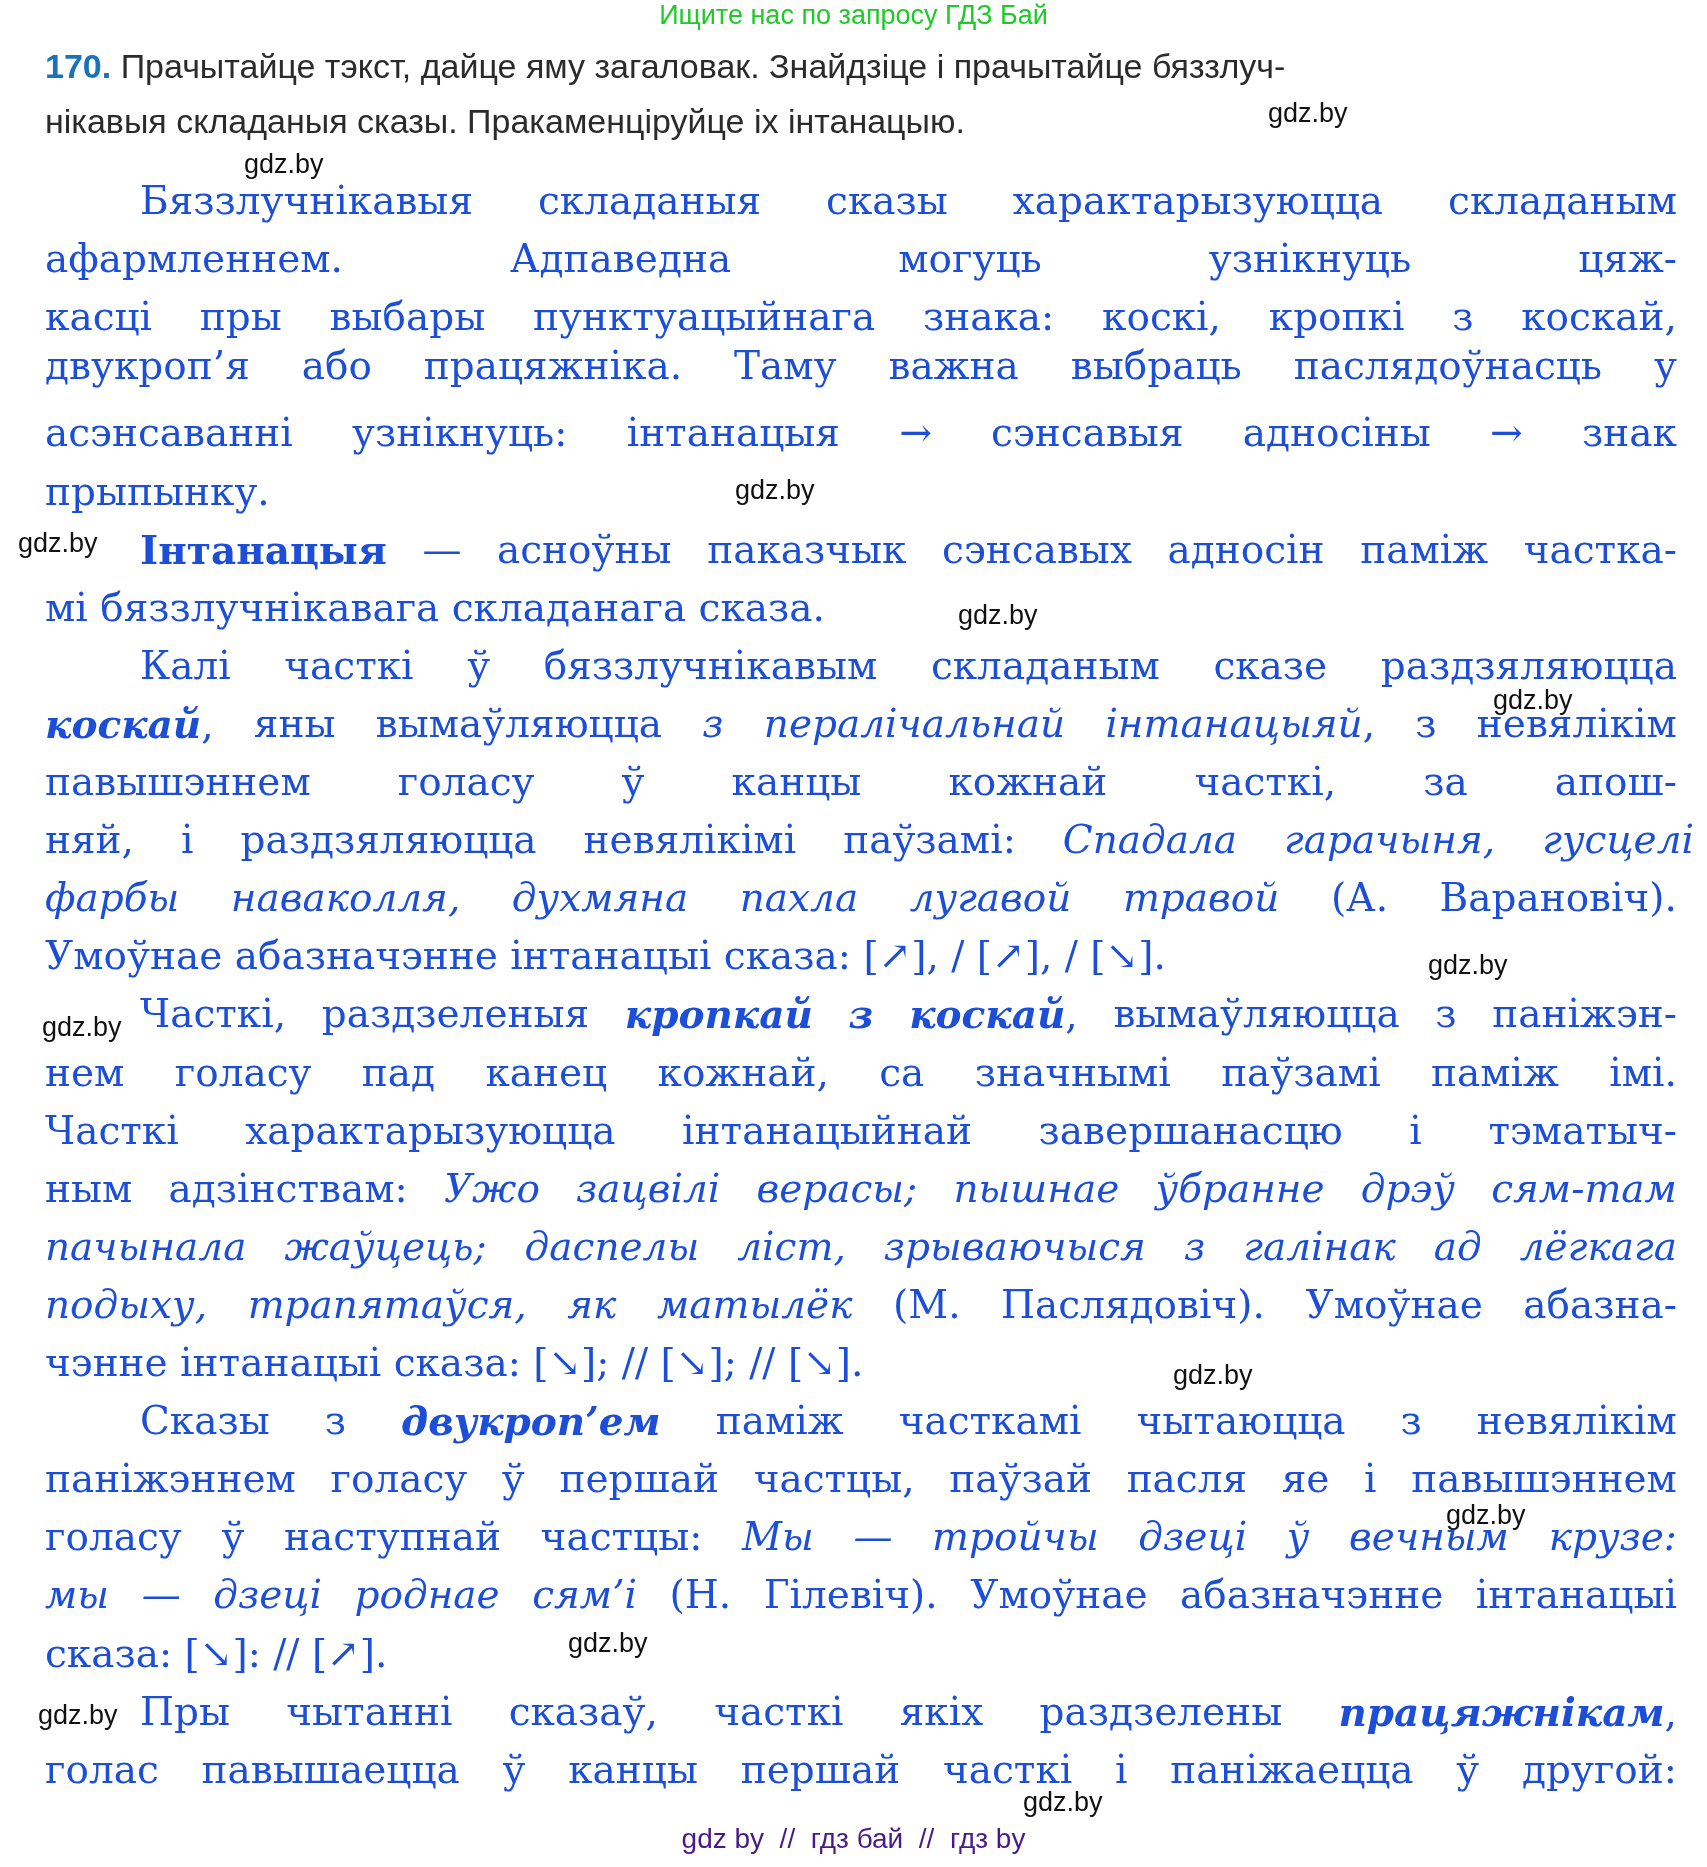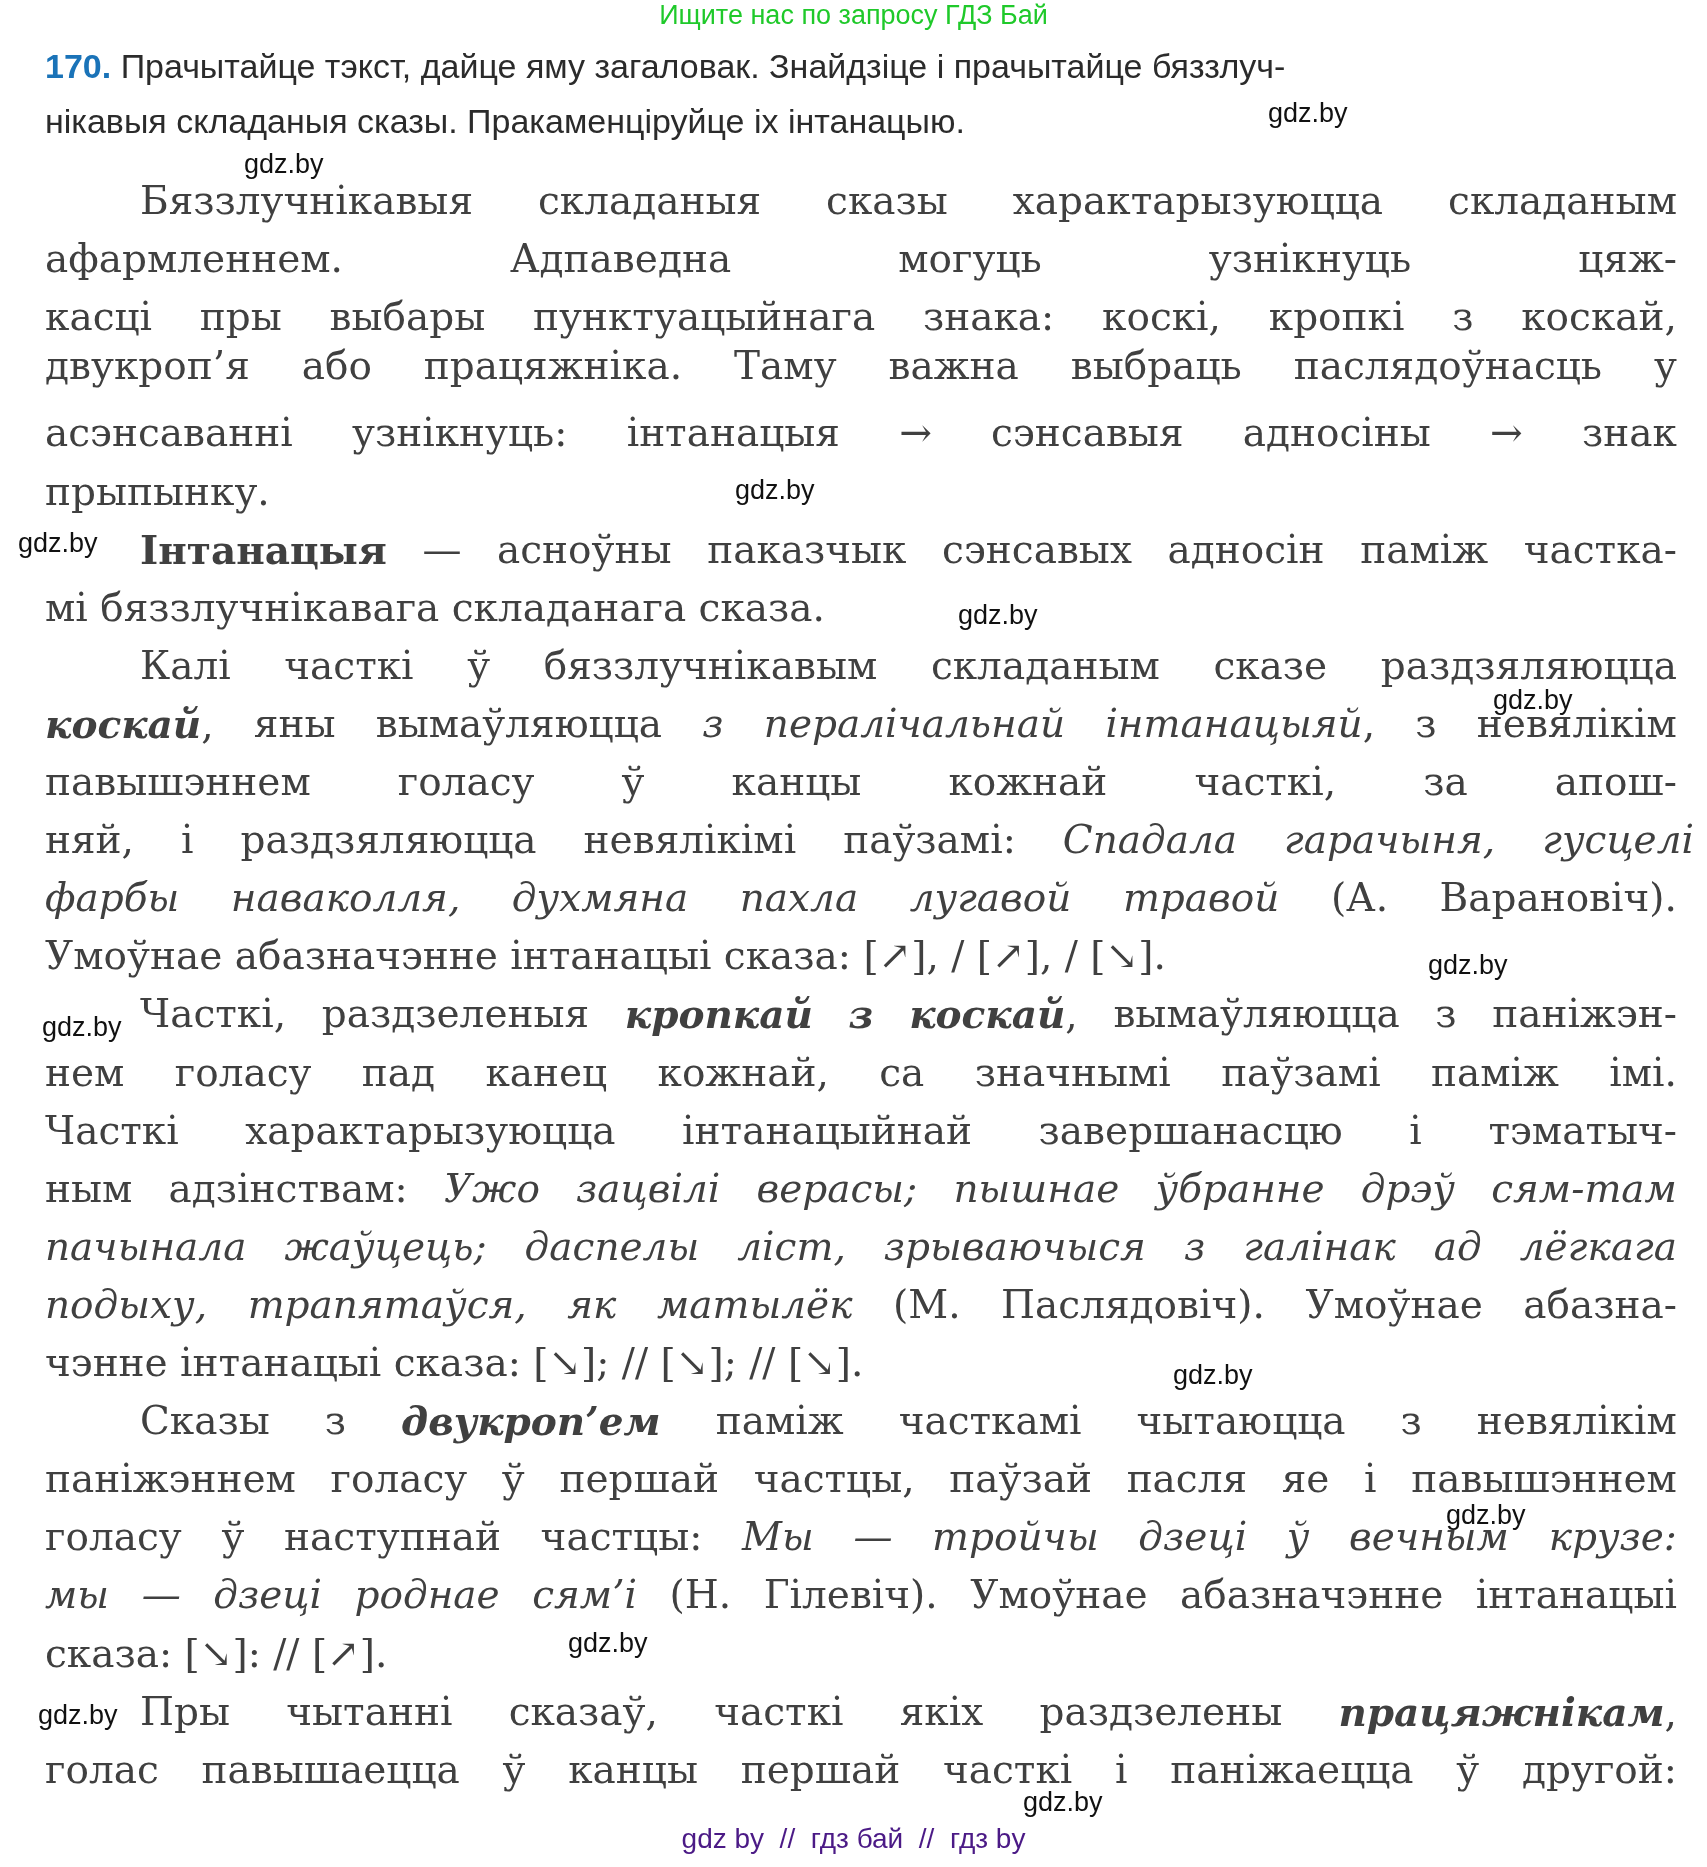--- a/index.html
+++ b/index.html
@@ -12,21 +12,21 @@
   }
   .task {
     position: absolute; left: 45px; width: 1632px;
     font-family: "Liberation Sans", sans-serif; font-size: 34px; line-height: 40px;
     color: #2b2b2b; white-space: nowrap;
   }
   .task .num { color: #1a73b8; font-weight: bold; }
   .line {
     position: absolute; left: 45px; width: 1632px;
     font-family: "DejaVu Serif", "Liberation Serif", serif;
-    font-size: 39px; line-height: 50px; color: #404040;
+    font-size: 39px; line-height: 50px; color: #1d4ed8;
     text-align: justify; text-align-last: justify; white-space: nowrap;
     display: flex; justify-content: space-between;
     letter-spacing: 0px;
   }
   .line.indent { left: 140px; width: 1537px; }
   .line.last { justify-content: flex-start; }
   .line span.w { white-space: pre; }
   .b { font-weight: bold; }
   .i { font-style: italic; }
   .bi { font-weight: bold; font-style: italic; }

